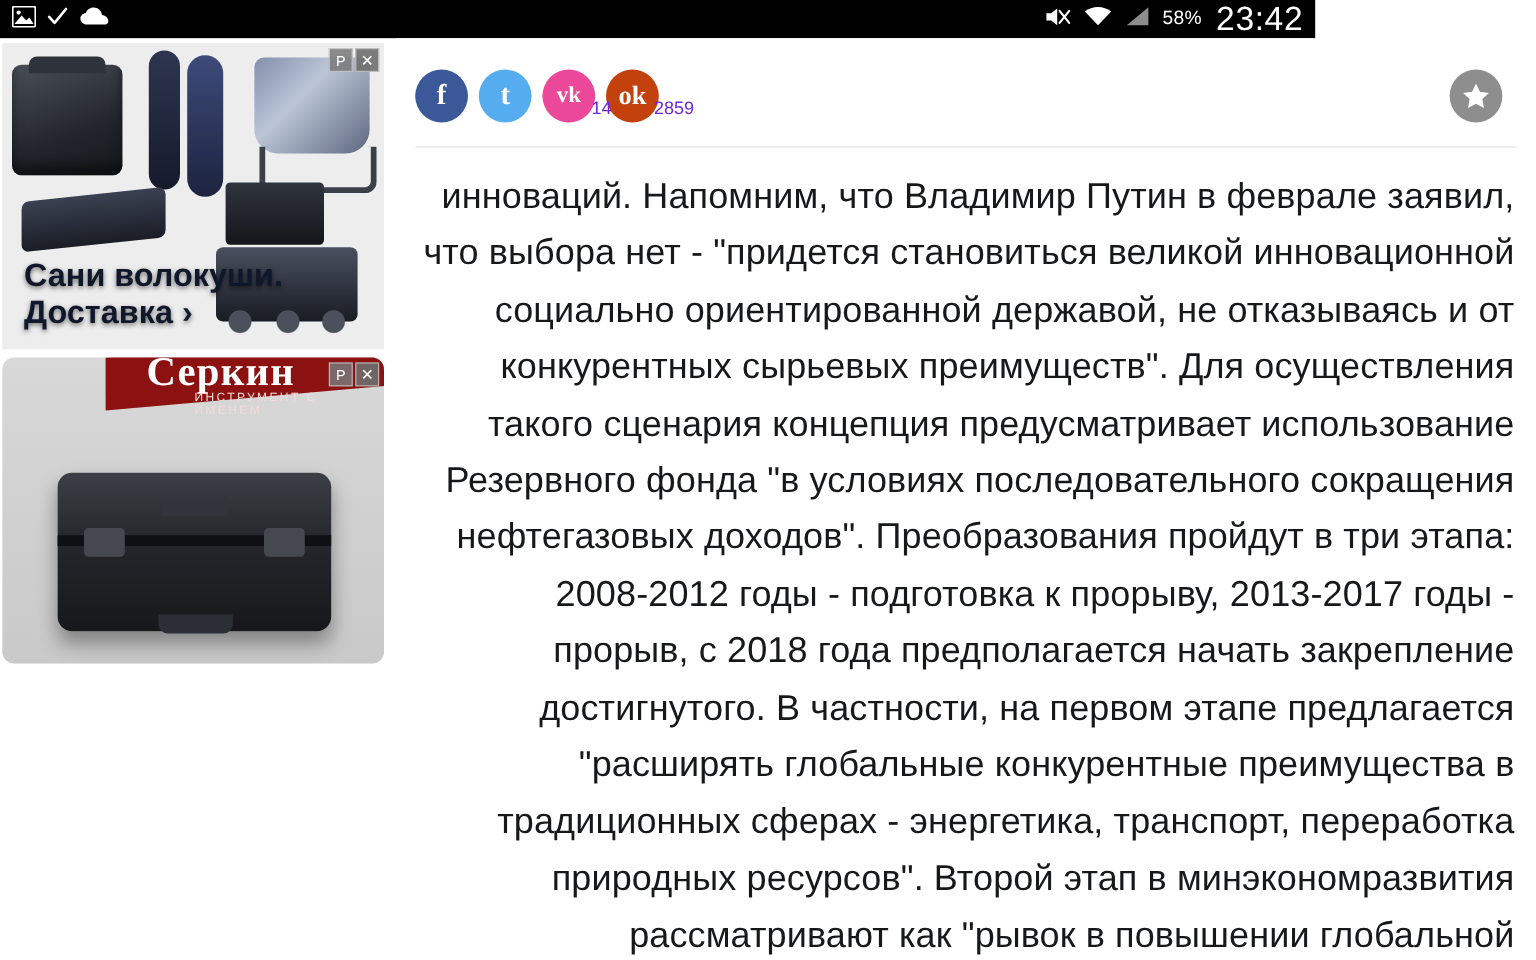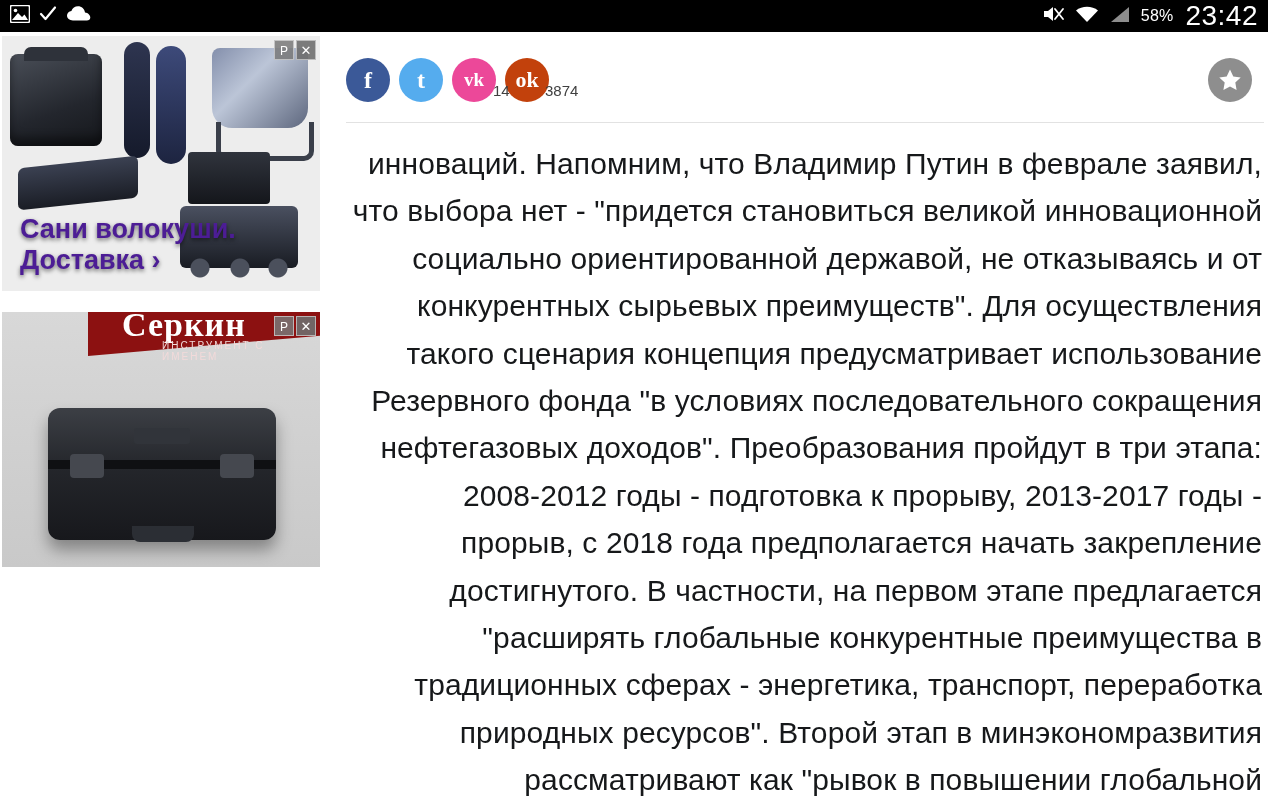--- a/index.html
+++ b/index.html
@@ -17,21 +17,21 @@
     width: 1280px;
     height: 800px;
     overflow: hidden;
     background: #ffffff;
   }
 
   
   .statusbar {
     position: absolute;
     top: 0; left: 0;
-    width: 1268px;
+    width: 1096px;
     height: 32px;
     background: #000000;
     display: flex;
     align-items: center;
     box-sizing: border-box;
     padding: 0 10px;
   }
   .status-left {
     display: flex;
     align-items: center;
@@ -76,22 +76,23 @@
 
   .ad-block {
     position: relative;
     width: 318px;
     height: 255px;
     margin: 4px 0 0 2px;
     overflow: hidden;
     background: #e9e9e9;
   }
   .ad-block.second {
-    margin-top: 21px;
+    margin-top: 7px;
     background: #dcdcdc;
+    border-radius: 10px;
   }
 
   
   .collage {
     position: absolute;
     inset: 0;
     background: #ededed;
   }
   .prod {
     position: absolute;
@@ -220,21 +221,21 @@
     position: absolute;
     left: 84px; top: 118px; width: 62px; height: 16px;
     background: #2b2e34;
     border-radius: 0 0 8px 8px;
   }
 
   .ad-caption {
     position: absolute;
     left: 18px;
     bottom: 14px;
-    color: #4c1d95;
+    color: #0f172a;
     font-size: 27px;
     font-weight: 700;
     line-height: 1.17;
     text-shadow: 0 2px 4px rgba(0,0,0,.55);
     max-width: 290px;
   }
 
   .ad-badges {
     position: absolute;
     top: 4px; right: 4px;
@@ -281,21 +282,21 @@
     user-select: none;
   }
   .sb-fb { left: 16px; background: #3b5998; }
   .sb-tw { left: 69px; background: #55acee; }
   .sb-vk { left: 122px; background: #ec4899; font-size: 19px; }
   .sb-ok { left: 175px; background: #c2410c; font-size: 22px; }
 
   .share-count {
     position: absolute;
     top: 52px;
-    color: #404040;
+    color: #6d28d9;
     font-size: 15px;
   }
   .sc-vk { left: 163px; top: 50px; }
   .sc-ok { left: 215px; top: 50px; }
 
   .fav-btn {
     position: absolute;
     right: 28px; top: 26px;
     width: 44px; height: 44px;
     border-radius: 50%;
@@ -413,21 +414,21 @@
     </div>
 
     <div class="article">
 
       <div class="share-row">
         <div class="share-btn sb-fb">f</div>
         <div class="share-btn sb-tw">t</div>
         <div class="share-btn sb-vk">vk</div>
         <div class="share-btn sb-ok">ok</div>
         <div class="share-count sc-vk">14</div>
-        <div class="share-count sc-ok">3874</div>
+        <div class="share-count sc-ok">2859</div>
         <div class="fav-btn">
           <svg width="26" height="26" viewBox="0 0 26 26">
               <path d="M13 2.6 L16.3 9.4 L23.7 10.4 L18.3 15.6 L19.6 23 L13 19.5 L6.4 23 L7.7 15.6 L2.3 10.4 L9.7 9.4 Z" fill="#ffffff"></path>
             </svg>
         </div>
       </div>
 
       <div class="divider"></div>
 
       <div class="article-body">инноваций. Напомним, что Владимир Путин в феврале заявил, что выбора нет - "придется становиться великой инновационной социально ориентированной державой, не отказываясь и от конкурентных сырьевых преимуществ". Для осуществления такого сценария концепция предусматривает использование Резервного фонда "в условиях последовательного сокращения нефтегазовых доходов". Преобразования пройдут в три этапа: 2008-2012 годы - подготовка к прорыву, 2013-2017 годы - прорыв, с 2018 года предполагается начать закрепление достигнутого. В частности, на первом этапе предлагается "расширять глобальные конкурентные преимущества в традиционных сферах - энергетика, транспорт, переработка природных ресурсов". Второй этап в минэкономразвития рассматривают как "рывок в повышении глобальной конкурентоспособности экономики на основе ее перехода на новую технологическую базу" - информационные, био- и нанотехнологии. На третьем этапе, с 2017 до 2020 года, предусматривается "закрепление лидирующих позиций России в мировом хозяйстве".</div>

